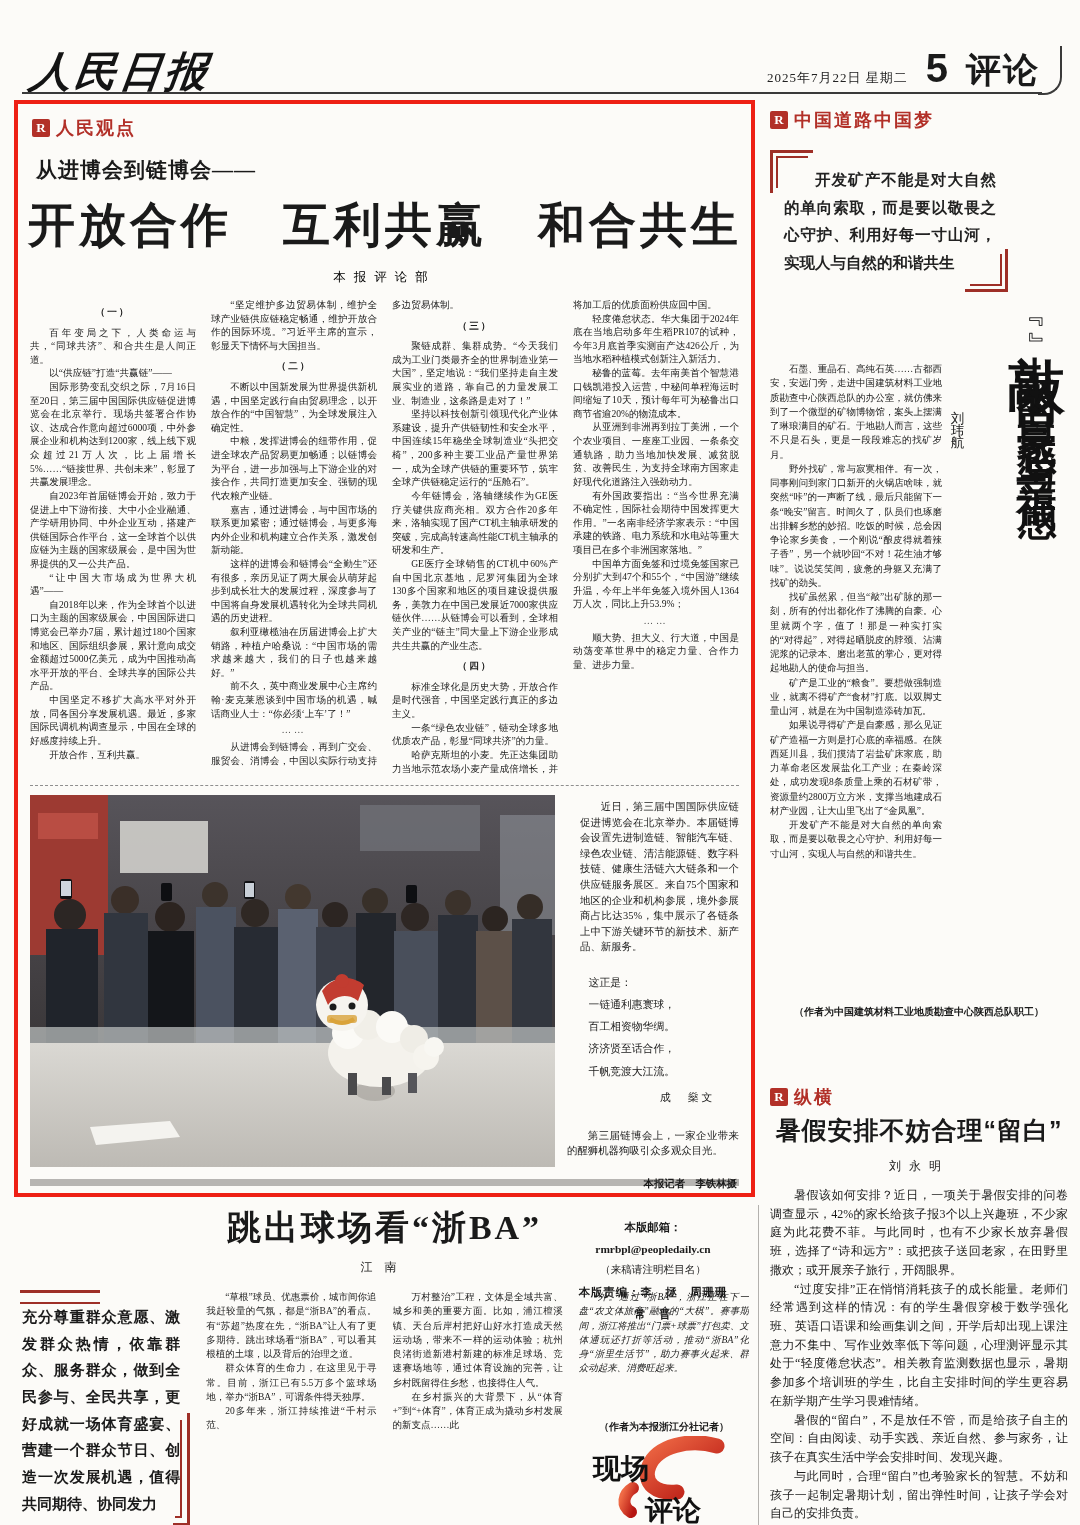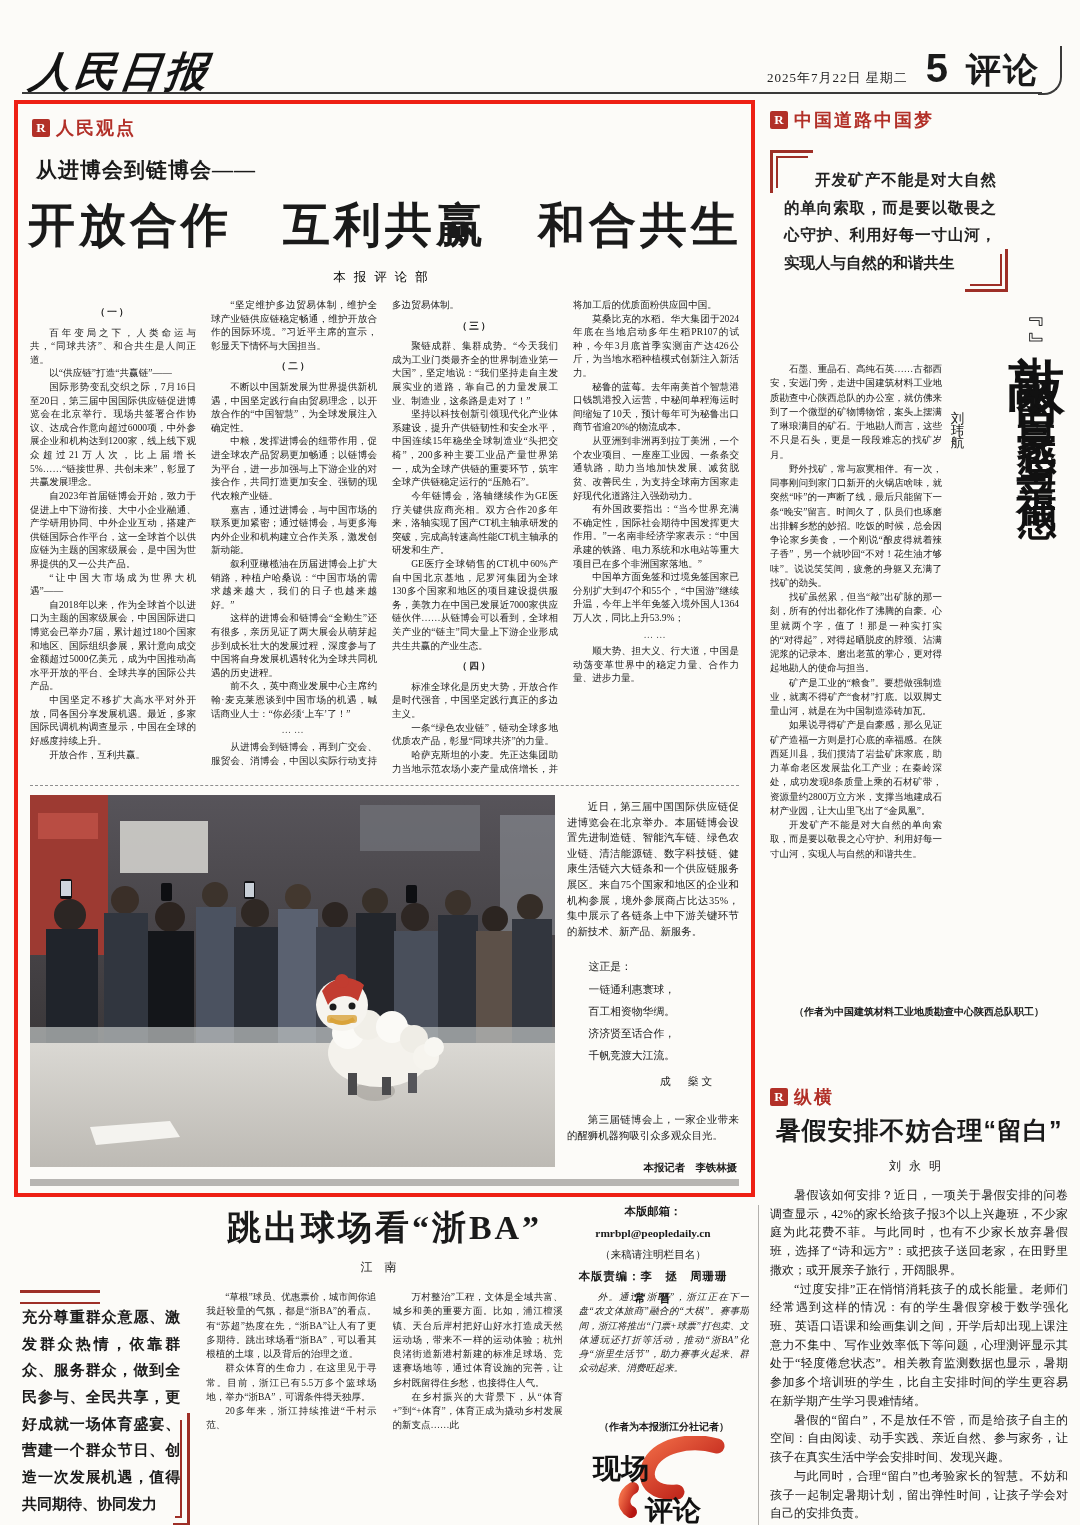--- a/index.html
+++ b/index.html
@@ -30,21 +30,21 @@
   .cols{margin:12px 2px 0 2px;height:478px;column-count:4;column-gap:15px;column-fill:auto;overflow:hidden;
         font-size:9.6px;line-height:1.42;text-align:justify;}
   .cols p{margin:0;text-indent:2em;}
   .cols p.m{text-align:center;text-indent:0;font-weight:700;margin:7px 0;letter-spacing:2px;}
   .cols p.d{text-align:center;text-indent:0;color:#444;letter-spacing:3px;margin:3px 0;}
   .dash-sep{margin:9px 2px 0 2px;border-top:1px dashed #8f8f8f;}
   .photo-row{display:flex;margin:9px 2px 0 2px;height:372px;}
   .photo{width:525px;flex:none;background:#444;}
   .photo svg{display:block;}
   .cap-col{flex:1;padding-left:12px;font-size:10.4px;line-height:1.5;}
-  .cap-p{text-indent:2em;text-align:justify;margin:4px 0 0 0;}
+  .cap-p{text-indent:2em;text-align:justify;margin:4px 0 0 13px;}
   .poem{margin:16px 0 0 0;padding-left:2em;line-height:2.05;font-size:10.8px;}
   .poem-line{white-space:nowrap;}
   .poem-author{text-align:right;padding-right:2.2em;margin-top:4px;letter-spacing:3px;}
   .photo-cap{margin-top:20px;text-indent:2em;text-align:justify;}
   .photo-credit{text-align:right;font-weight:700;padding-right:2px;margin-top:17px;}
   .box-footer{margin-top:24px;text-align:center;line-height:1.95;}
   .bf-mail{font-weight:700;font-size:11.4px;}
   .bf-note{font-size:10.6px;}
   .bf-editors{font-weight:700;font-size:11.4px;letter-spacing:1px;}
   .graybar{margin:12px 2px 0 2px;height:7px;background:#b7b5b2;}
@@ -134,35 +134,35 @@
         <p class="bp p">自2023年首届链博会开始，致力于促进上中下游衔接、大中小企业融通、产学研用协同、中外企业互动，搭建产供链国际合作平台，这一全球首个以供应链为主题的国家级展会，是中国为世界提供的又一公共产品。</p>
         <p class="bp p">“让中国大市场成为世界大机遇”——</p>
         <p class="bp p">自2018年以来，作为全球首个以进口为主题的国家级展会，中国国际进口博览会已举办7届，累计超过180个国家和地区、国际组织参展，累计意向成交金额超过5000亿美元，成为中国推动高水平开放的平台、全球共享的国际公共产品。</p>
         <p class="bp p">中国坚定不移扩大高水平对外开放，同各国分享发展机遇。最近，多家国际民调机构调查显示，中国在全球的好感度持续上升。</p>
         <p class="bp p">开放合作，互利共赢。</p>
         <p class="bp p">“坚定维护多边贸易体制，维护全球产业链供应链稳定畅通，维护开放合作的国际环境。”习近平主席的宣示，彰显天下情怀与大国担当。</p>
         <p class="bp m">（二）</p>
         <p class="bp p">不断以中国新发展为世界提供新机遇，中国坚定践行自由贸易理念，以开放合作的“中国智慧”，为全球发展注入确定性。</p>
         <p class="bp p">中粮，发挥进博会的纽带作用，促进全球农产品贸易更加畅通；以链博会为平台，进一步加强与上下游企业的对接合作，共同打造更加安全、强韧的现代农粮产业链。</p>
         <p class="bp p">嘉吉，通过进博会，与中国市场的联系更加紧密；通过链博会，与更多海内外企业和机构建立合作关系，激发创新动能。</p>
+        <p class="bp p">这样的进博会和链博会“全勤生”还有很多，亲历见证了两大展会从萌芽起步到成长壮大的发展过程，深度参与了中国将自身发展机遇转化为全球共同机遇的历史进程。</p>
         <p class="bp p">叙利亚橄榄油在历届进博会上扩大销路，种植户哈桑说：“中国市场的需求越来越大，我们的日子也越来越好。”</p>
-        <p class="bp p">这样的进博会和链博会“全勤生”还有很多，亲历见证了两大展会从萌芽起步到成长壮大的发展过程，深度参与了中国将自身发展机遇转化为全球共同机遇的历史进程。</p>
         <p class="bp p">前不久，英中商业发展中心主席约翰·麦克莱恩谈到中国市场的机遇，喊话商业人士：“你必须‘上车’了！”</p>
         <p class="bp d">……</p>
         <p class="bp p">从进博会到链博会，再到广交会、服贸会、消博会，中国以实际行动支持多边贸易体制。</p>
         <p class="bp m">（三）</p>
         <p class="bp p">聚链成群、集群成势。“今天我们成为工业门类最齐全的世界制造业第一大国”，坚定地说：“我们坚持走自主发展实业的道路，靠自己的力量发展工业、制造业，这条路是走对了！”</p>
         <p class="bp p">坚持以科技创新引领现代化产业体系建设，提升产供链韧性和安全水平，中国连续15年稳坐全球制造业“头把交椅”，200多种主要工业品产量世界第一，成为全球产供链的重要环节，筑牢全球产供链稳定运行的“压舱石”。</p>
         <p class="bp p">今年链博会，洛轴继续作为GE医疗关键供应商亮相。双方合作20多年来，洛轴实现了国产CT机主轴承研发的突破，完成高转速高性能CT机主轴承的研发和生产。</p>
         <p class="bp p">GE医疗全球销售的CT机中60%产自中国北京基地，尼罗河集团为全球130多个国家和地区的项目建设提供服务，美敦力在中国已发展近7000家供应链伙伴……从链博会可以看到，全球相关产业的“链主”同大量上下游企业形成共生共赢的产业生态。</p>
         <p class="bp m">（四）</p>
         <p class="bp p">标准全球化是历史大势，开放合作是时代强音，中国坚定践行真正的多边主义。</p>
         <p class="bp p">一条“绿色农业链”，链动全球多地优质农产品，彰显“同球共济”的力量。</p>
         <p class="bp p">哈萨克斯坦的小麦。先正达集团助力当地示范农场小麦产量成倍增长，并将加工后的优质面粉供应回中国。</p>
-        <p class="bp p">莫桑比克的水稻。华大集团于2024年底在当地启动多年生稻PR107的试种，今年3月底首季实测亩产达426公斤，为当地水稻种植模式创新注入新活力。</p>
+        <p class="bp p">轻度倦怠状态。华大集团于2024年底在当地启动多年生稻PR107的试种，今年3月底首季实测亩产达426公斤，为当地水稻种植模式创新注入新活力。</p>
         <p class="bp p">秘鲁的蓝莓。去年南美首个智慧港口钱凯港投入运营，中秘间单程海运时间缩短了10天，预计每年可为秘鲁出口商节省逾20%的物流成本。</p>
         <p class="bp p">从亚洲到非洲再到拉丁美洲，一个个农业项目、一座座工业园、一条条交通轨路，助力当地加快发展、减贫脱贫、改善民生，为支持全球南方国家走好现代化道路注入强劲动力。</p>
         <p class="bp p">有外国政要指出：“当今世界充满不确定性，国际社会期待中国发挥更大作用。”一名南非经济学家表示：“中国承建的铁路、电力系统和水电站等重大项目已在多个非洲国家落地。”</p>
         <p class="bp p">中国单方面免签和过境免签国家已分别扩大到47个和55个，“中国游”继续升温，今年上半年免签入境外国人1364万人次，同比上升53.9%；</p>
         <p class="bp d">……</p>
         <p class="bp p">顺大势、担大义、行大道，中国是动荡变革世界中的稳定力量、合作力量、进步力量。</p>
       </div>
 
     <div class="dash-sep"></div>
 

